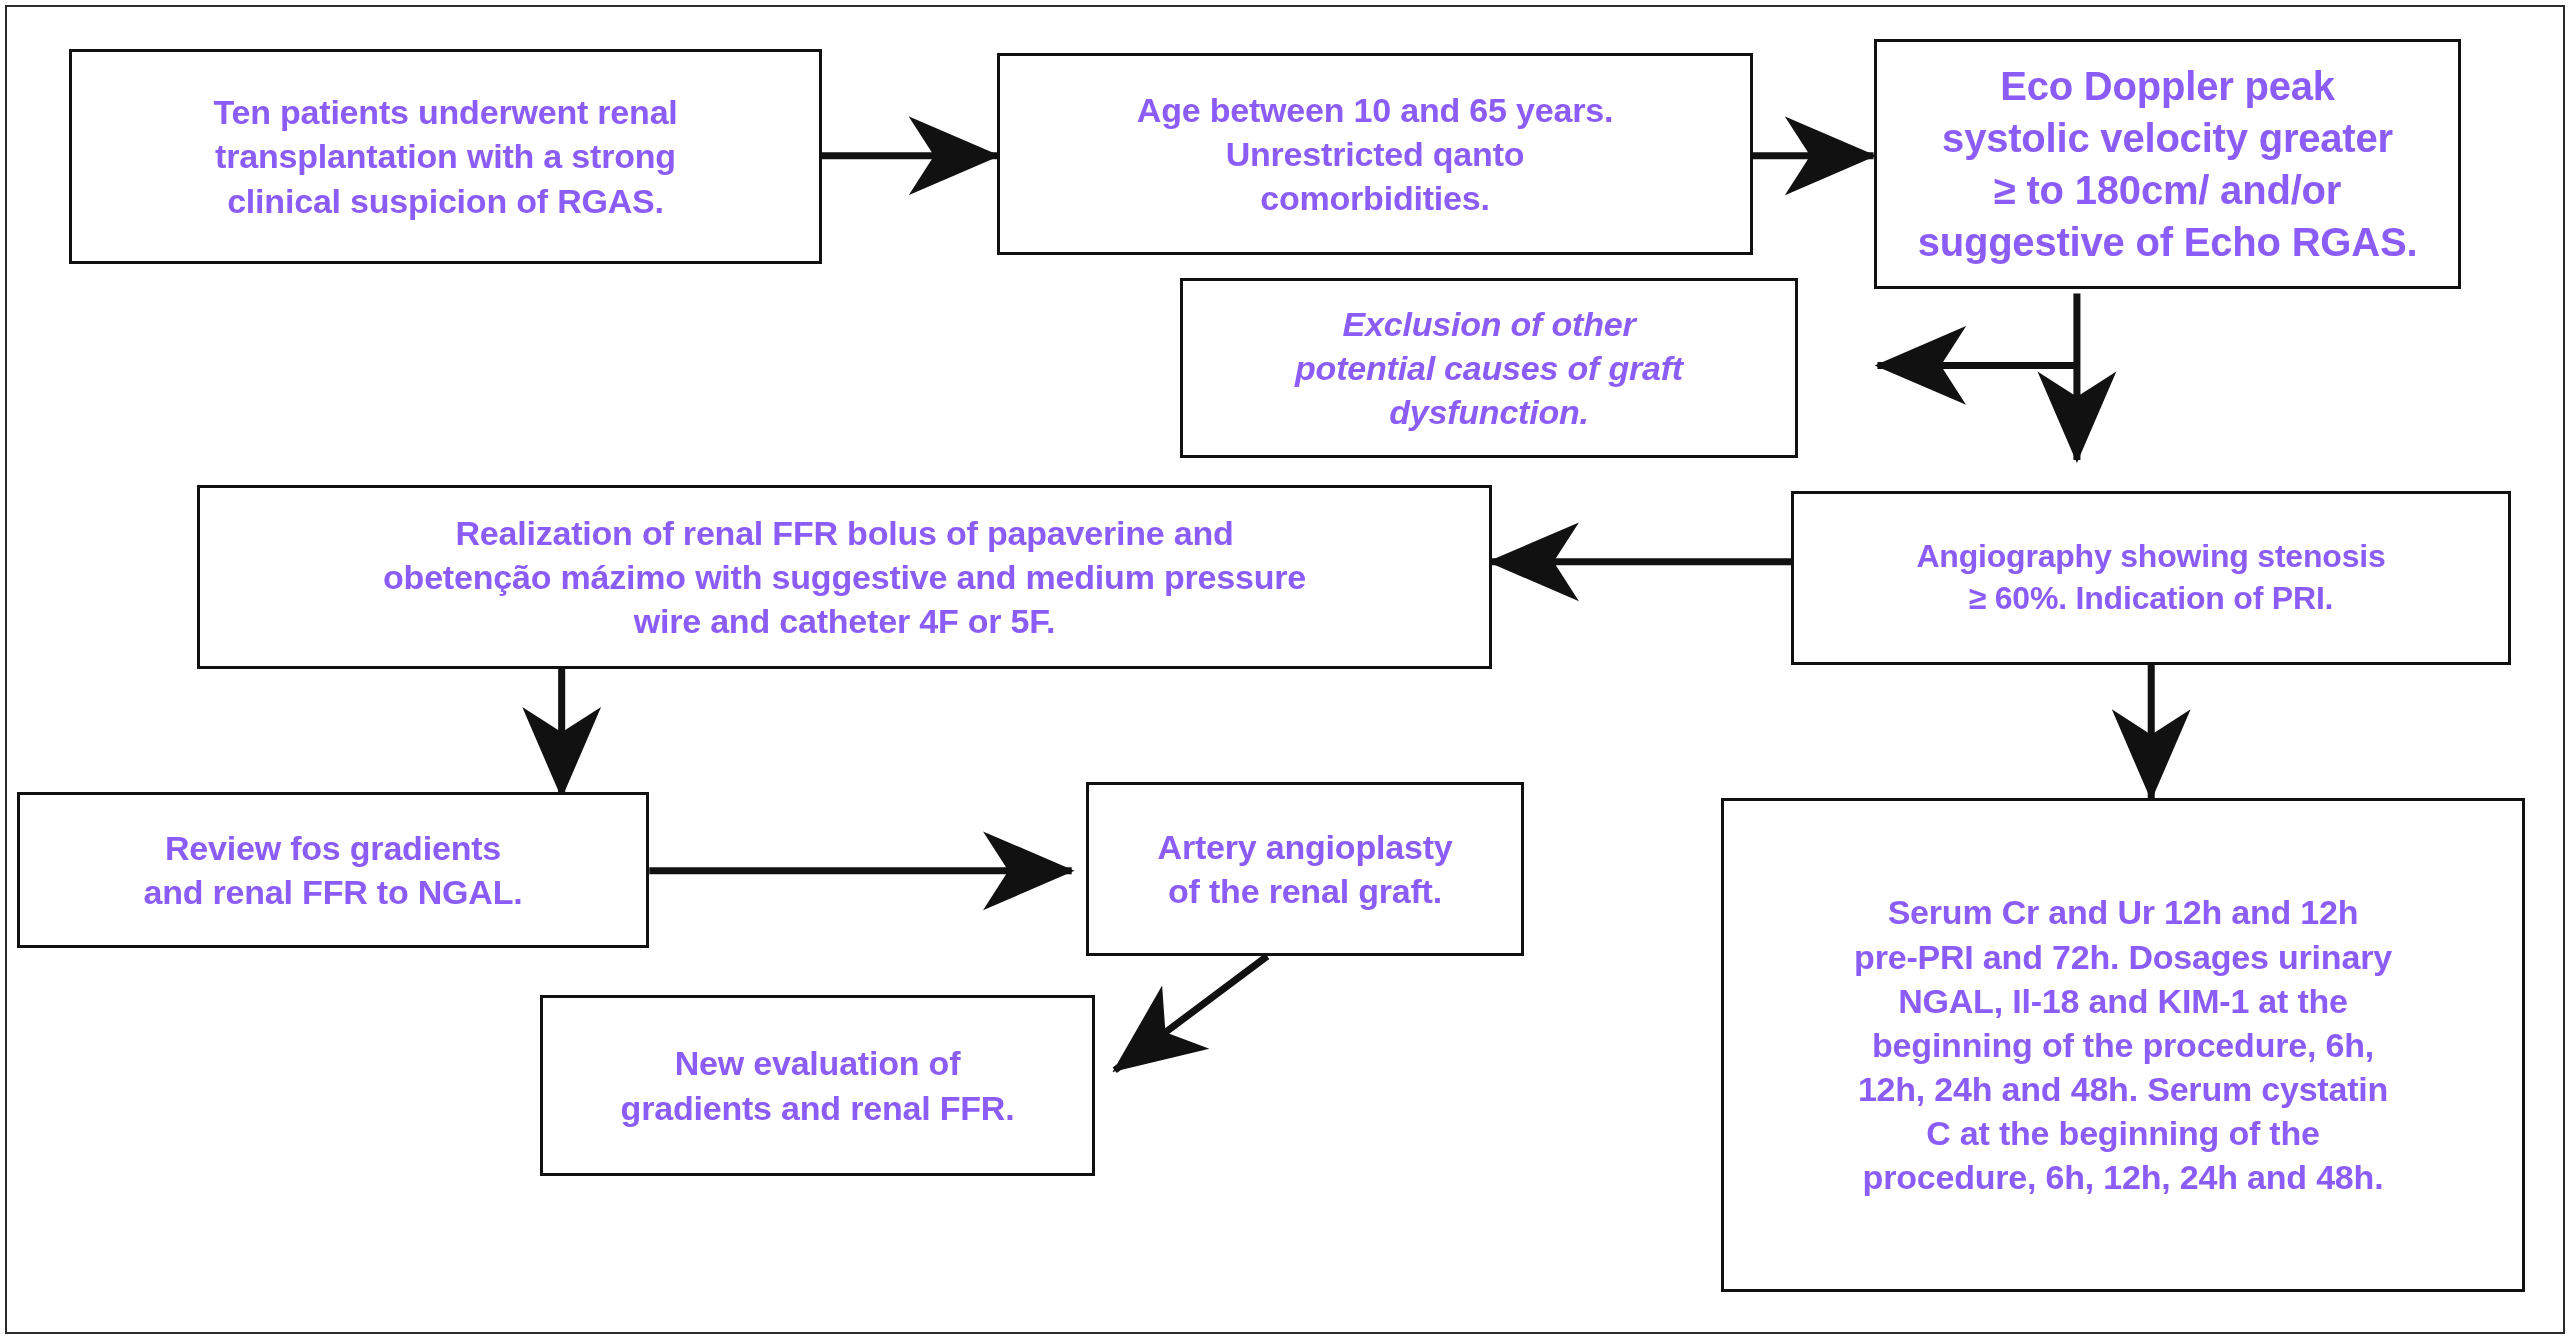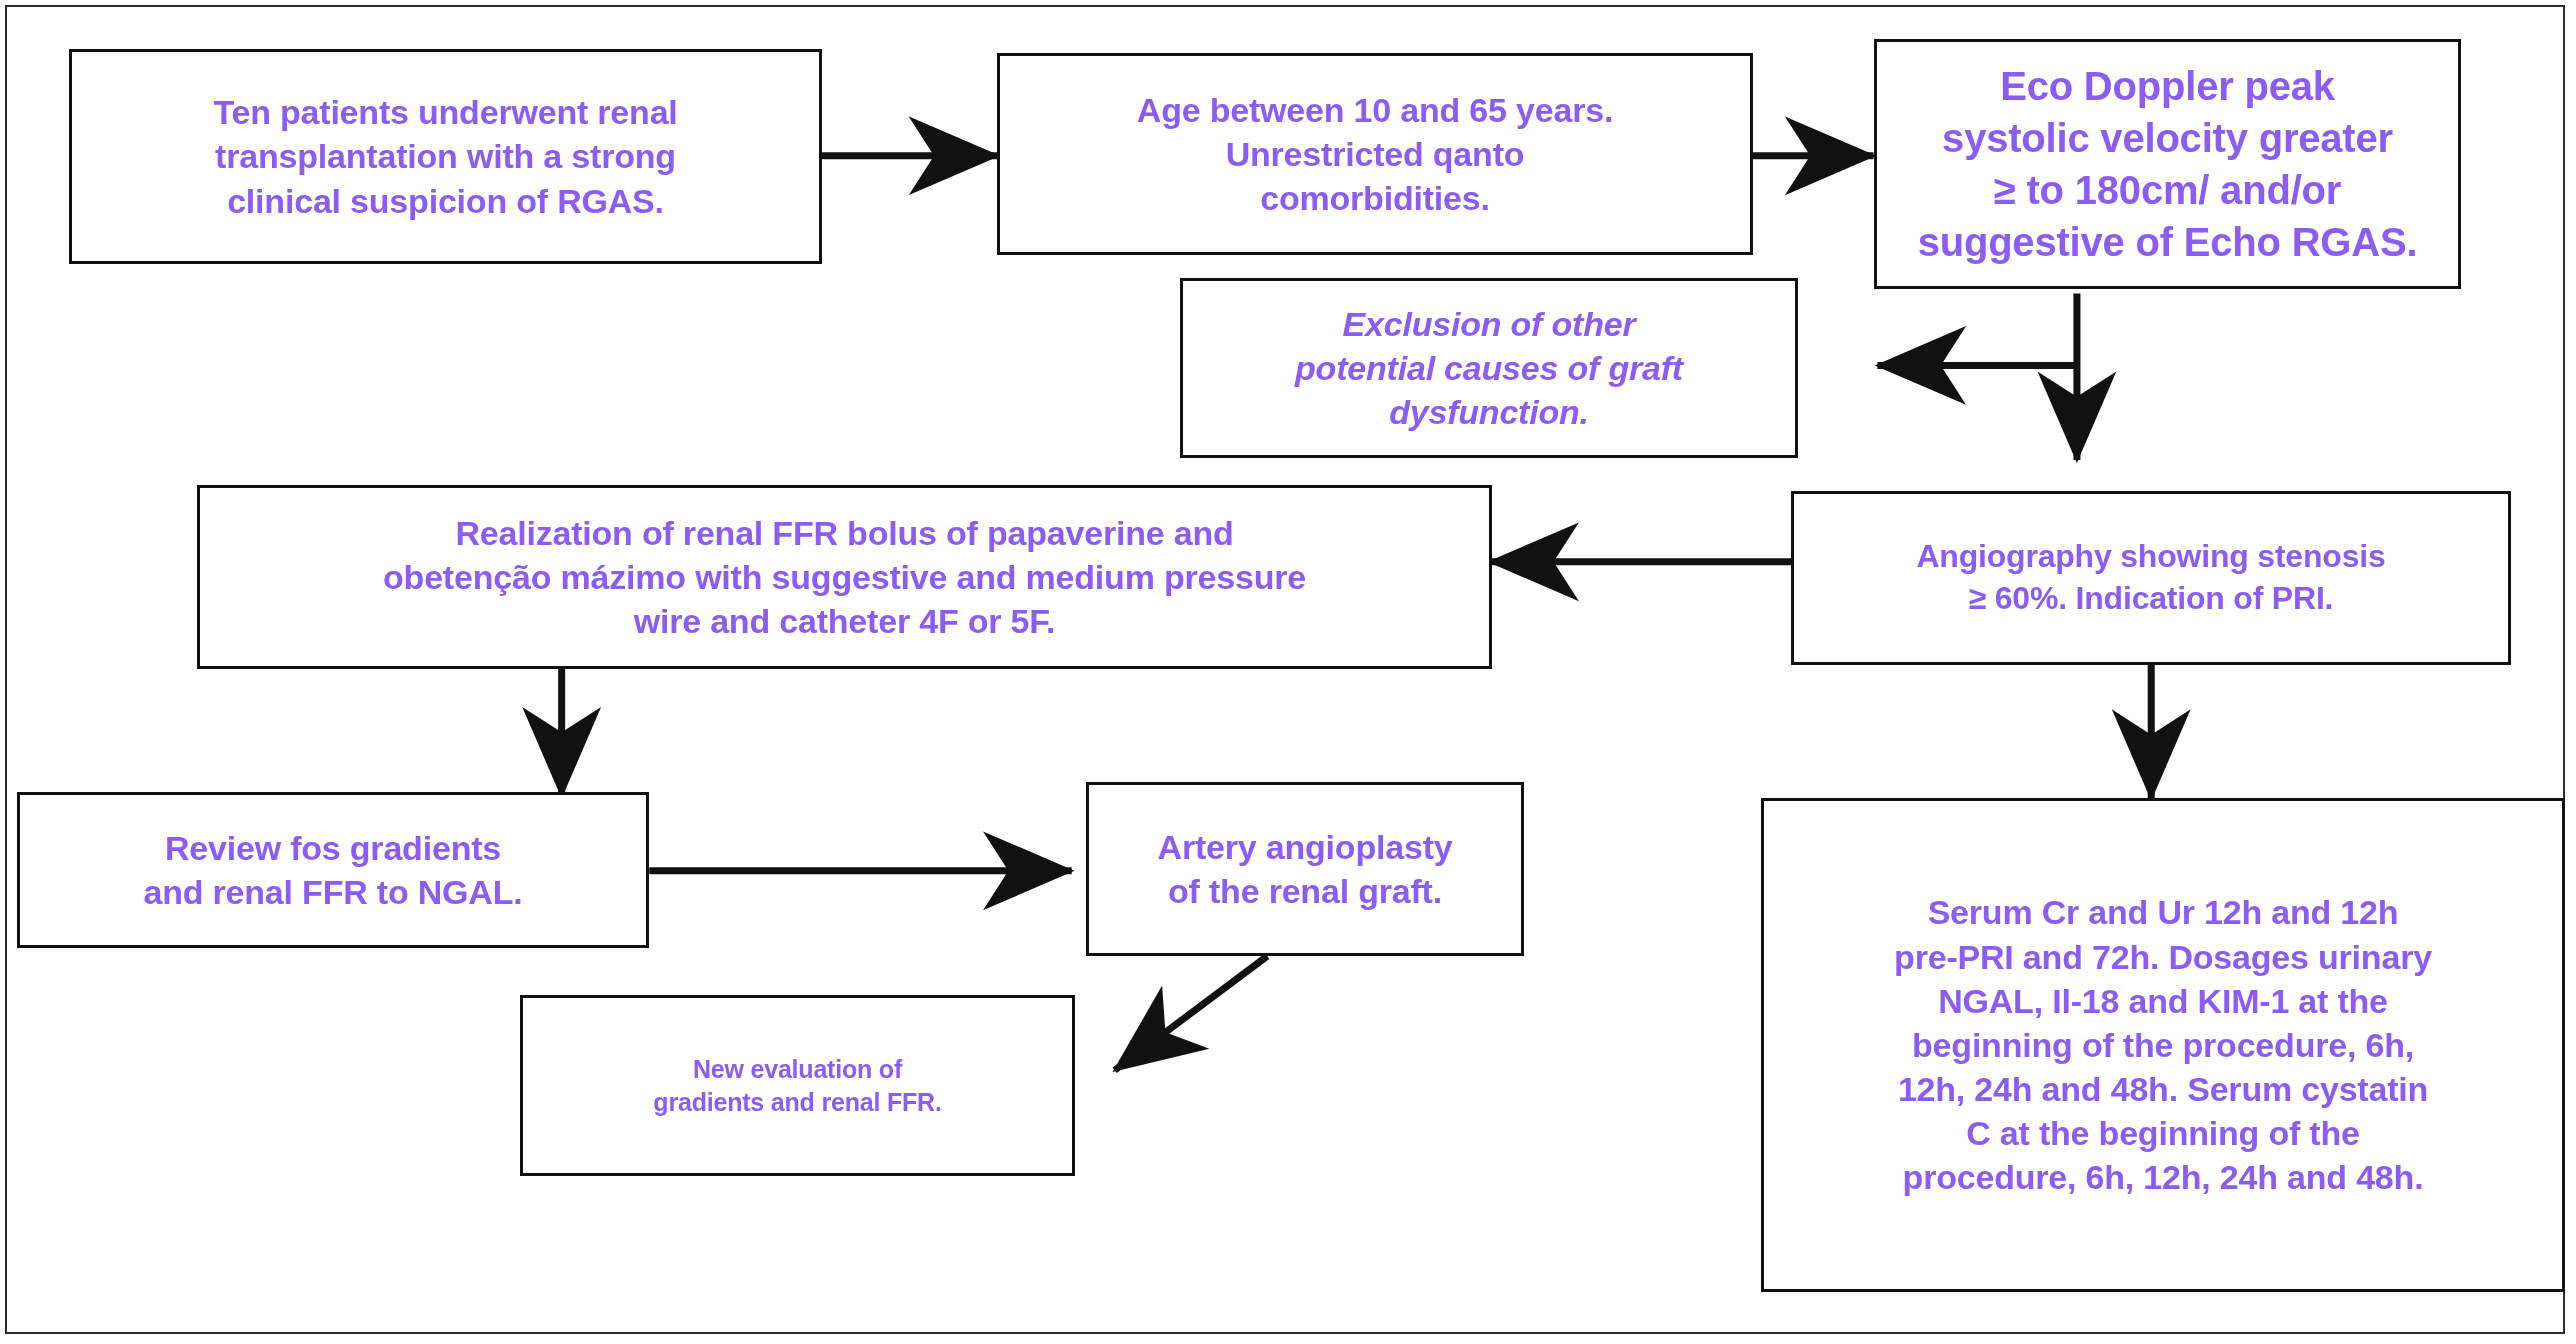--- a/index.html
+++ b/index.html
@@ -144,26 +144,26 @@
   <div class="node" style="left:17px; top:792px; width:632px; height:156px; font-size:34px;">
     <span class="txt">Review fos gradients
 and renal FFR to NGAL.</span>
   </div>
 
   <div class="node" style="left:1086px; top:782px; width:438px; height:174px; font-size:34px;text-align:center;">
     <span class="txt">Artery angioplasty
 of the renal graft.</span>
   </div>
 
-  <div class="node" style="left:520px; top:995px; width:555px; height:181px; font-size:25px;text-align:center;">
+  <div class="node" style="left:540px; top:995px; width:555px; height:181px; font-size:34px;text-align:center;">
     <span class="txt">New evaluation of
 gradients and renal FFR.</span>
   </div>
 
-  <div class="node" style="left:1721px; top:798px; width:804px; height:494px; font-size:34px;margin-left:40px;">
+  <div class="node" style="left:1721px; top:798px; width:804px; height:494px; font-size:34px;">
     <span class="txt">Serum Cr and Ur 12h and 12h
 pre-PRI and 72h. Dosages urinary
 NGAL, Il-18 and KIM-1 at the
 beginning of the procedure, 6h,
 12h, 24h and 48h. Serum cystatin
 C at the beginning of the
 procedure, 6h, 12h, 24h and 48h.</span>
   </div>
 
 </div>

